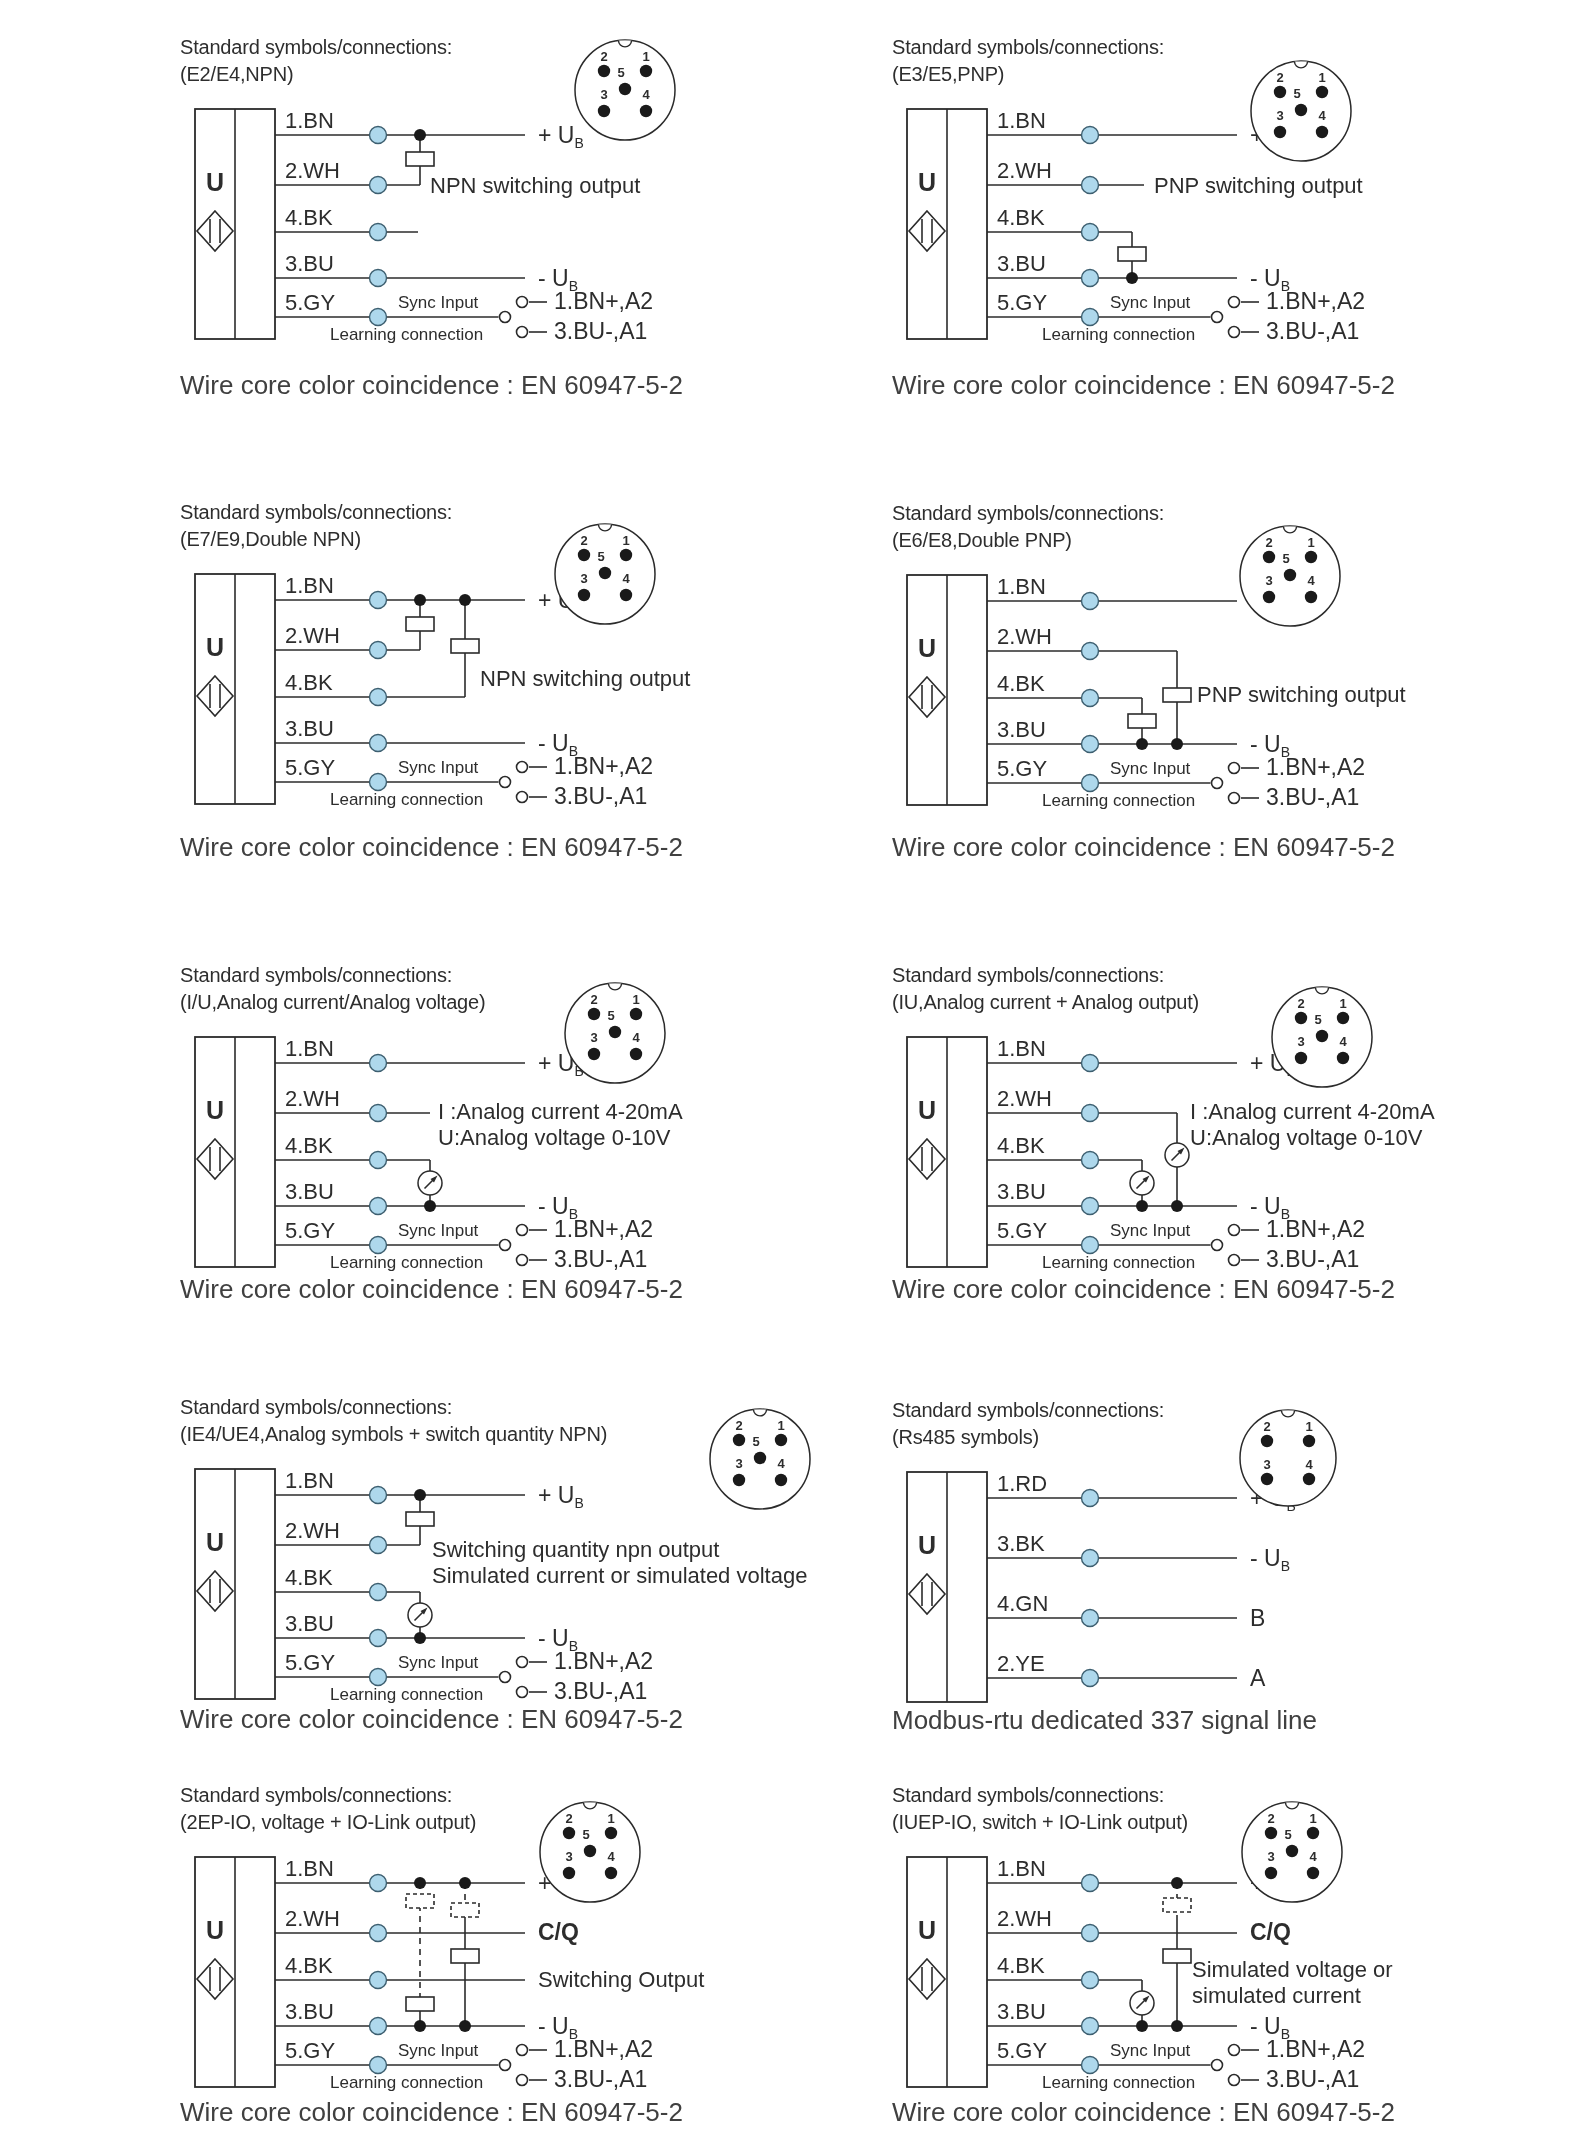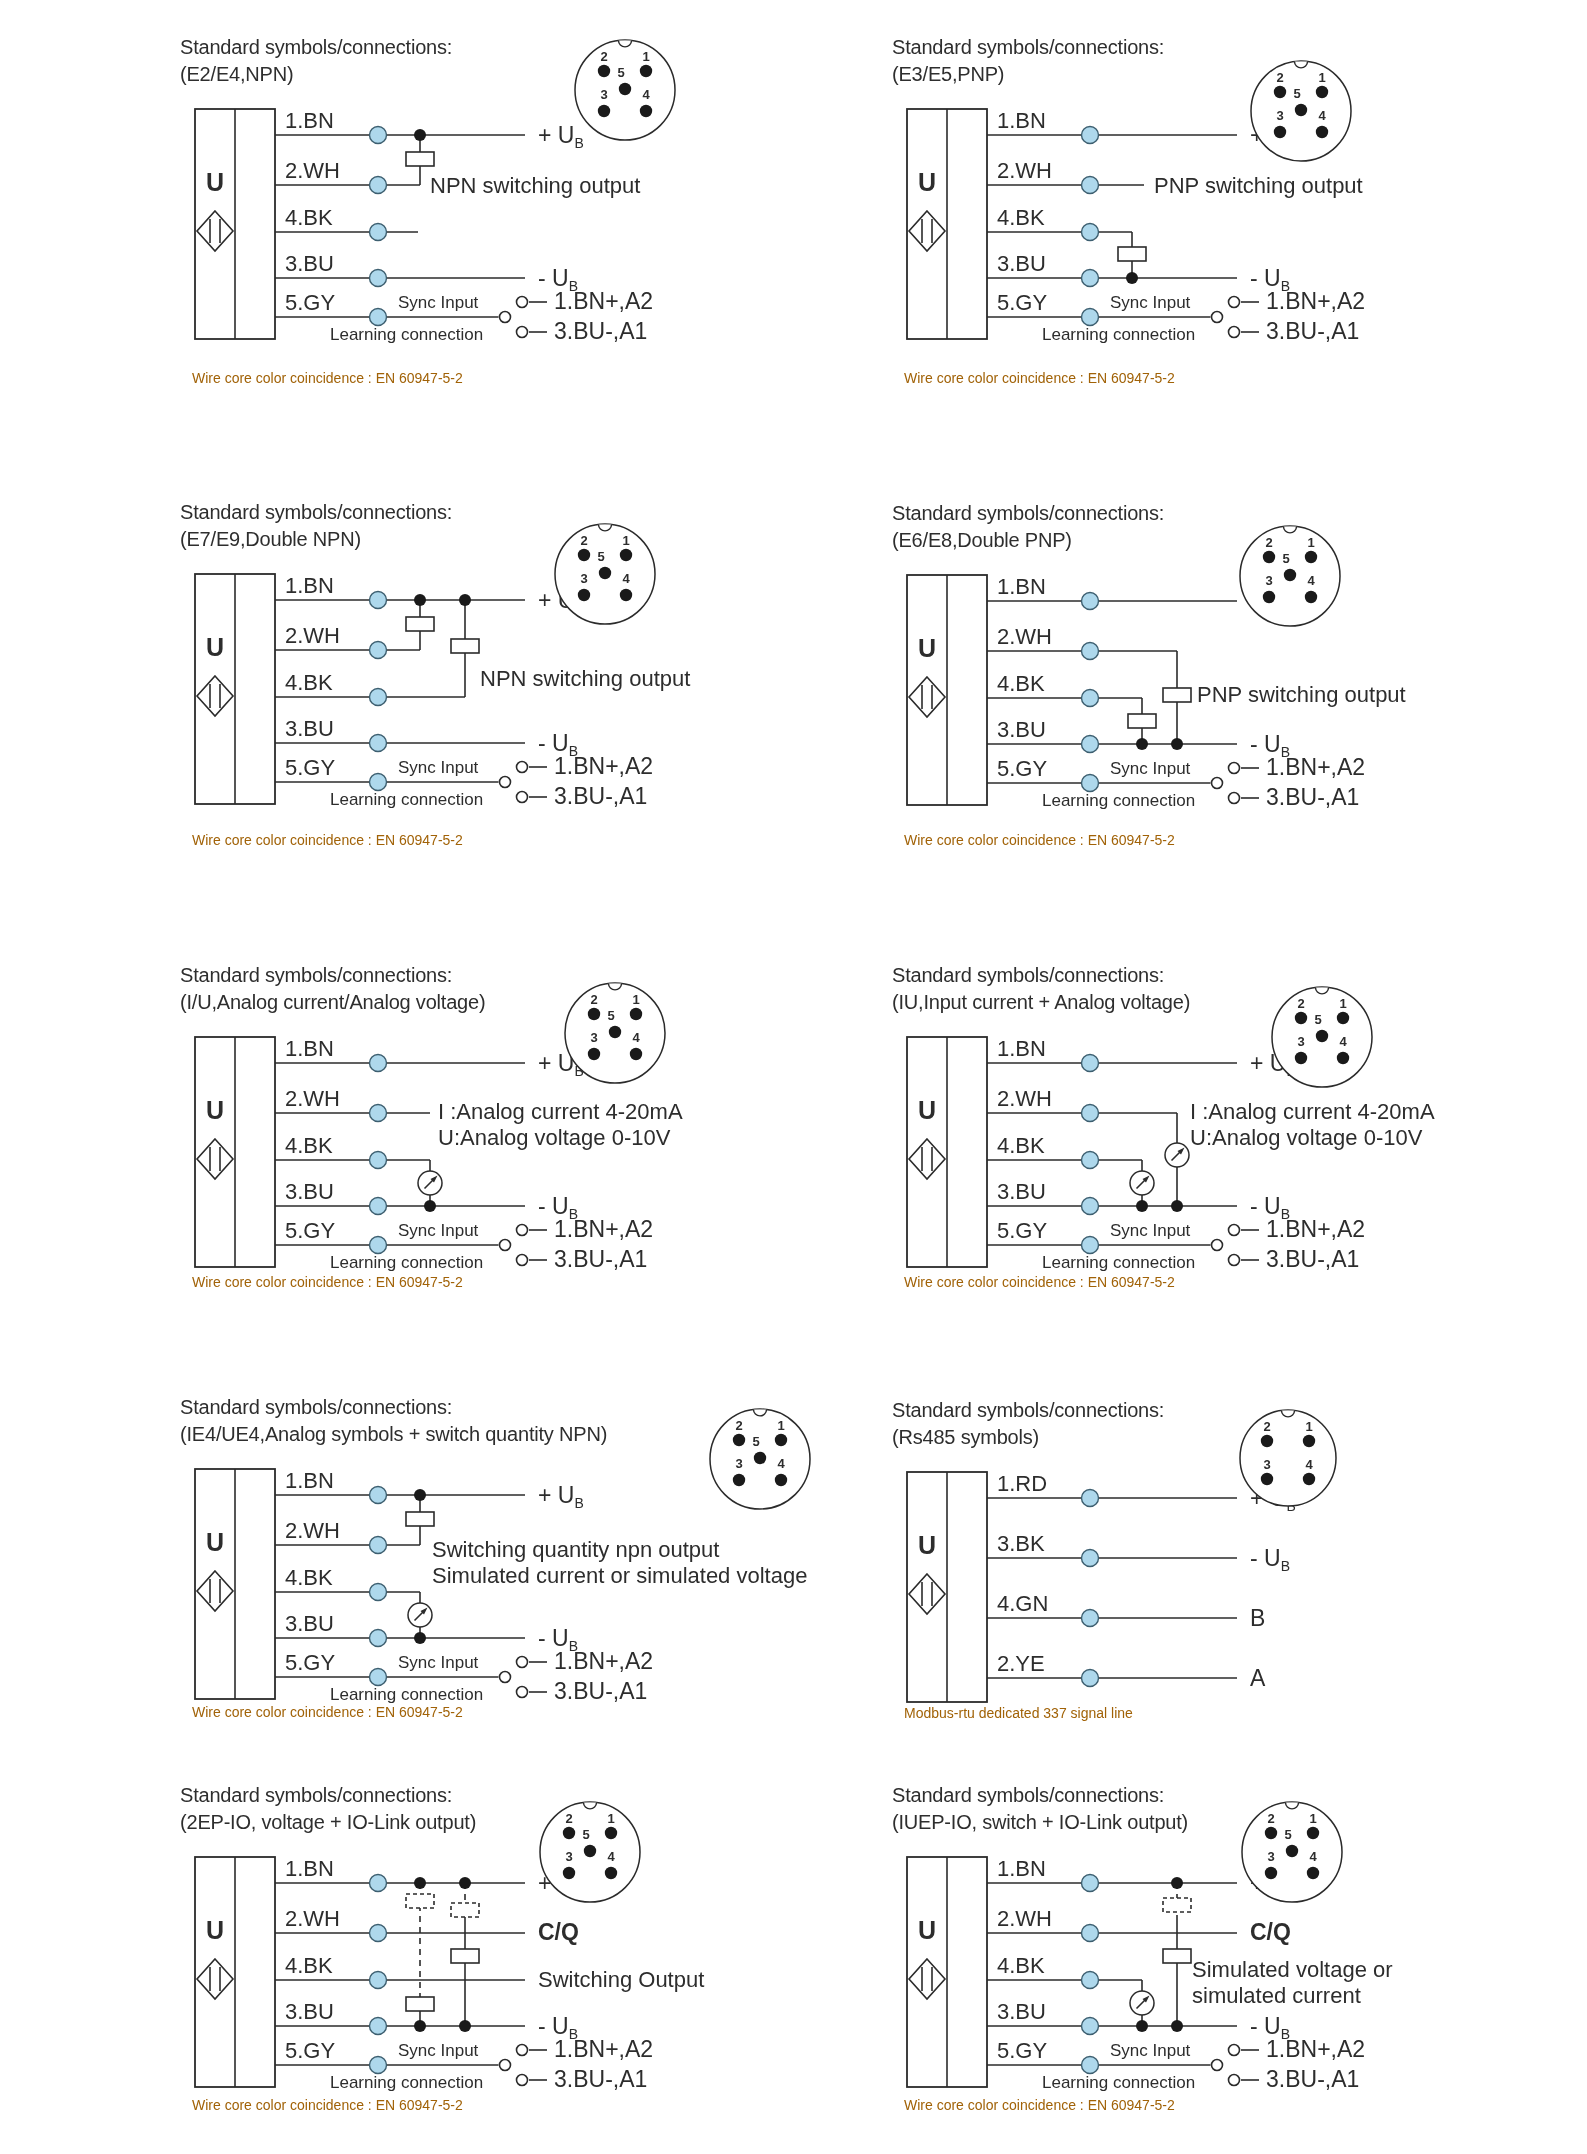--- a/index.html
+++ b/index.html
@@ -1,20 +1,20 @@
 <!DOCTYPE html>
 <html><head>
 <meta charset="utf-8">
 <style>
   html,body{margin:0;padding:0;background:#fff;}
   .canvas{position:relative;width:1587px;height:2154px;background:#ffffff;overflow:hidden;
           font-family:"Liberation Sans",sans-serif;color:#2d2d2d;}
   .panel{position:absolute;width:700px;height:380px;}
   .title{position:absolute;left:0;top:0;font-size:20px;line-height:27px;letter-spacing:-0.2px;color:#2e2e2e;white-space:nowrap;}
-  .note{position:absolute;left:12px;font-size:14px;color:#a16207;white-space:nowrap;}
+  .note{position:absolute;left:0;font-size:26px;color:#404040;white-space:nowrap;}
   svg.wiring{position:absolute;left:0;top:0;overflow:visible;}
   svg line{stroke:#2b2b2b;stroke-width:1.6;}
   svg .dash{stroke-dasharray:6 5;}
   svg text{fill:#2d2d2d;font-family:"Liberation Sans",sans-serif;}
   .wl{font-size:22px;}
   .ann{font-size:22px;}
   .ub{font-size:23px;}
   .sub{font-size:14px;}
   .sm{font-size:17px;}
   .pin{font-size:13px;font-weight:bold;text-anchor:middle;}
@@ -307,21 +307,21 @@
         <text class="pin" x="-21" y="9">3</text>
         <text class="pin" x="21" y="9">4</text>
       </g>
     </svg>
     <div class="note" style="top:312px">Wire core color coincidence : EN 60947-5-2</div>
   </div>
 
   <div class="panel" style="left:892px;top:962px;">
     <div class="title">
       <div>Standard symbols/connections:</div>
-      <div>(IU,Input current + Analog voltage)</div>
+      <div>(IU,Analog current + Analog output)</div>
     </div>
     <svg class="wiring" width="700" height="330" viewBox="0 -75 700 330">
       <g>
         <use href="#sensor"></use>
         <line x1="95" y1="26" x2="345" y2="26"></line>
         <line x1="95" y1="76" x2="285" y2="76"></line>
         <line x1="95" y1="123" x2="250" y2="123"></line>
         <line x1="95" y1="169" x2="345" y2="169"></line>
         <line x1="250" y1="123" x2="250" y2="169"></line>
         <line x1="285" y1="76" x2="285" y2="169"></line>

